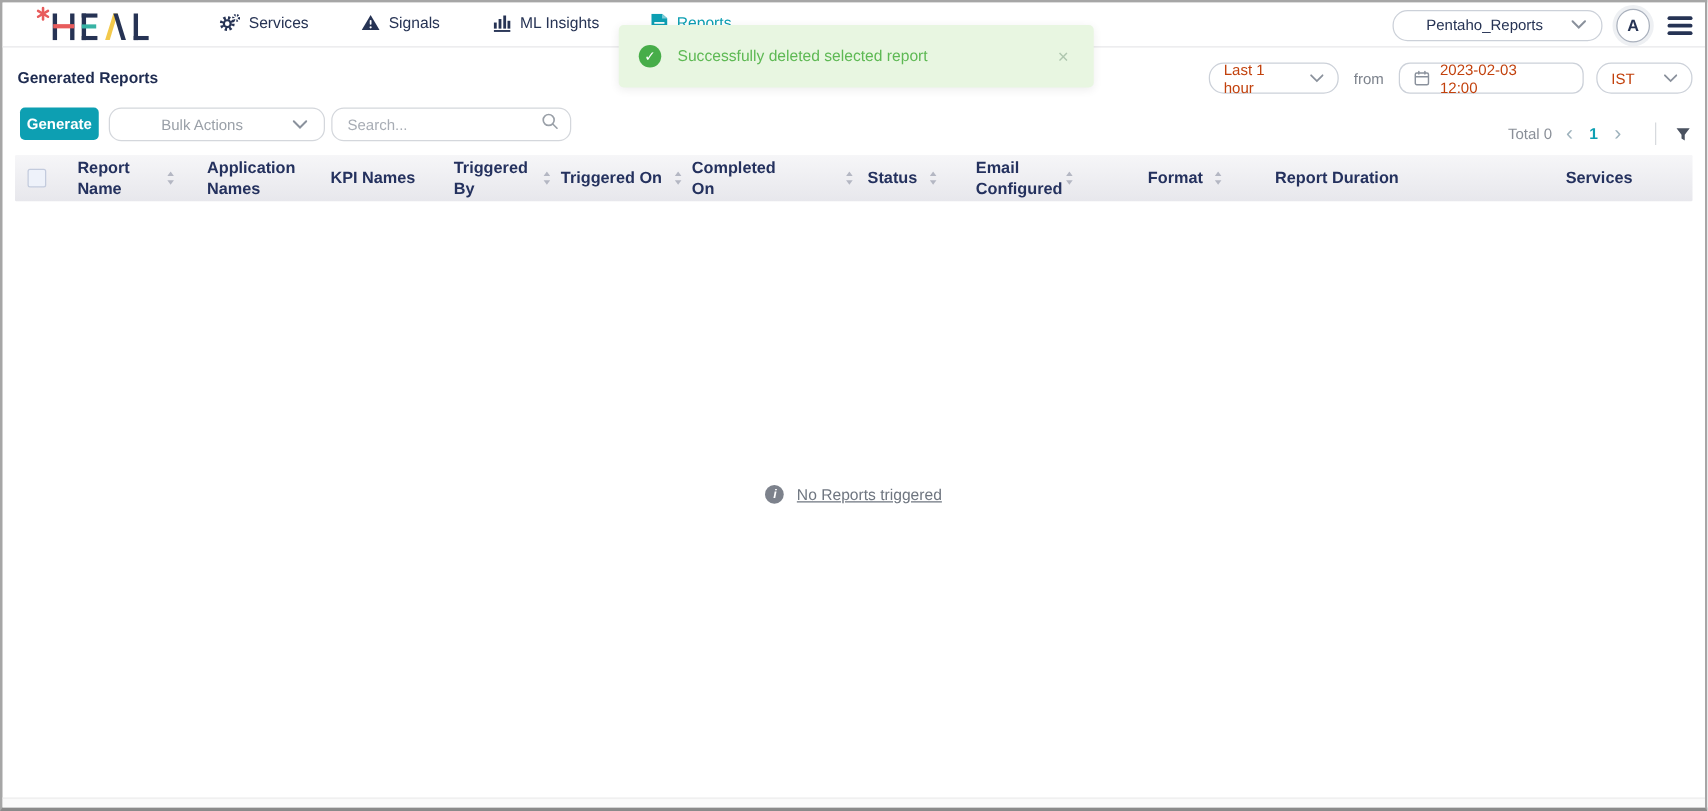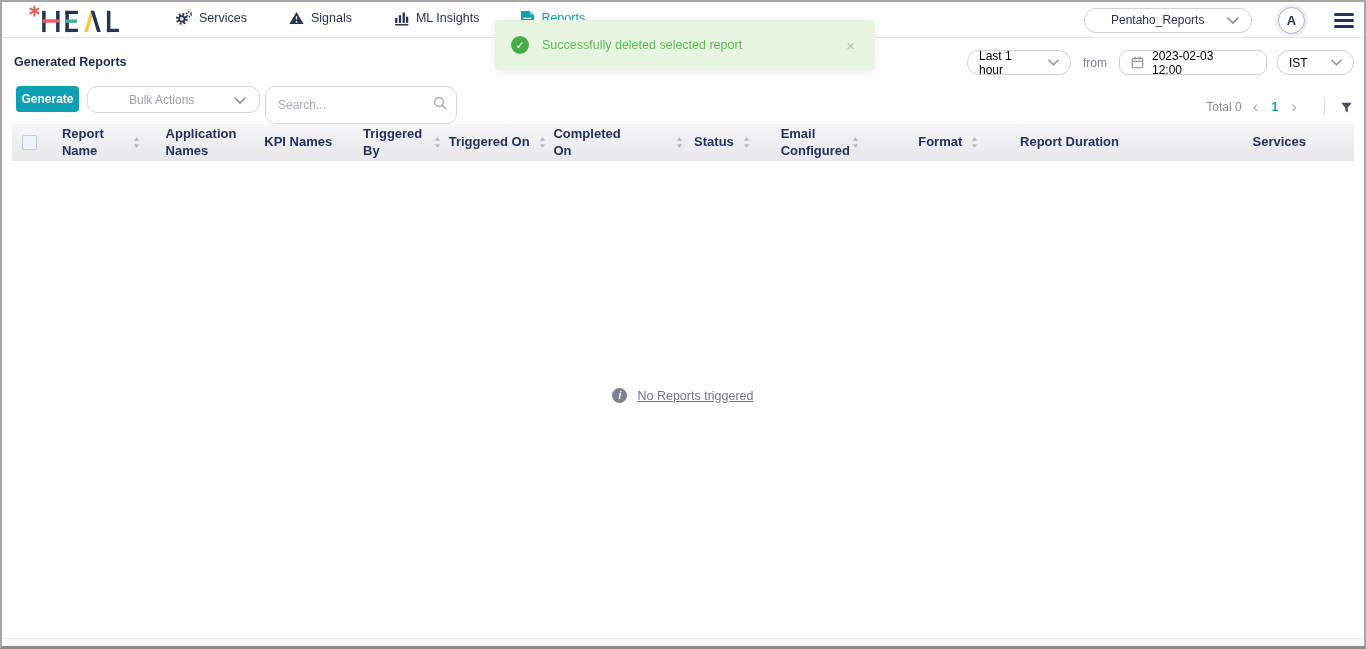--- a/index.html
+++ b/index.html
@@ -9,21 +9,21 @@
 
   
   .topnav { position:absolute; top:0; left:0; right:0; height:36px; background:#fff;
             border-bottom:1px solid #e7e7ea; display:flex; align-items:stretch; }
   .logo { display:flex; align-items:center; margin-left:26px; cursor:pointer; }
   .nav-menu { display:flex; align-items:stretch; margin-left:30px; }
   .nav-item { display:flex; align-items:center; padding:0 9px; margin:0 12px; cursor:pointer;
               border-bottom:3px solid transparent; color:#263354; font-size:12.5px; }
   .nav-item .nicon { display:flex; align-items:center; margin-right:7px; }
   .nav-item.active { color:#0d9fb2; border-bottom-color:#0d9fb2; }
-  .topnav-right { position:absolute; right:10px; top:0; height:36px; display:flex; align-items:center; gap:26px; }
+  .topnav-right { position:absolute; right:10px; top:0; height:36px; display:flex; align-items:center; gap:11px; }
   .ws-select { width:168px; height:25px; border:1px solid #ccd1d9; border-radius:12px; display:flex;
                align-items:center; padding:0 12px; cursor:pointer; }
   .ws-select .val { flex:1; font-size:12px; color:#263354; padding-left:14px; }
   .avatar { width:27px; height:27px; border-radius:50%; border:1.5px solid #aab1bd;
             box-shadow:0 0 0 3px #eef0f3; display:flex; align-items:center; justify-content:center;
             font-size:13px; font-weight:bold; color:#263354; cursor:pointer; background:#fff; }
   .hamburger { width:20px; height:15px; display:flex; flex-direction:column; justify-content:space-between; cursor:pointer; margin-left:3px; }
   .hamburger span { display:block; height:3px; border-radius:2px; background:#263354; }
 
   
@@ -32,35 +32,35 @@
            padding:0 16px; z-index:5; }
   .toast-check { width:18px; height:18px; border-radius:50%; background:#47ad49; color:#fff;
                  font-size:11px; display:flex; align-items:center; justify-content:center; flex:none; }
   .toast-msg { margin-left:13px; font-size:12.5px; color:#5eb954; flex:1; }
   .toast-close { color:#aec6ae; font-size:15px; cursor:pointer; padding:2px 4px; }
 
   
   .page-title { position:absolute; left:12px; top:53px; font-size:12.5px; font-weight:bold; color:#1e2b50; }
   .range-controls { position:absolute; right:10px; top:48px; display:flex; align-items:center; }
   .pill { height:25px; border:1px solid #ccd1d9; border-radius:12px; background:#fff; display:flex;
-          align-items:center; padding:0 11px; cursor:pointer; font-size:12px; color:#000000; }
+          align-items:center; padding:0 11px; cursor:pointer; font-size:12px; color:#c2410c; }
   .pill .val { margin-right:10px; }
   .range-select { width:104px; justify-content:space-between; }
   .from-label { font-size:12px; color:#7c828c; margin:0 12px; }
   .date-input { width:148px; border-radius:9px; margin-right:10px; }
   .date-input .cal { display:flex; align-items:center; margin-right:8px; }
   .tz-select { width:77px; justify-content:space-between; }
 
   .btn-generate { position:absolute; left:14px; top:84px; width:63px; height:26px; background:#0d9fb2;
                   color:#fff; font-size:12px; font-weight:bold; border:none; border-radius:4px; cursor:pointer; }
   .bulk-select { position:absolute; left:85px; top:84px; width:173px; height:27px; border:1px solid #d4d7dc;
                  border-radius:10px; display:flex; align-items:center; justify-content:space-between;
                  padding:0 13px; cursor:pointer; }
   .bulk-select .val { font-size:12px; color:#9aa0a8; padding-left:28px; }
-  .search-box { position:absolute; left:263px; top:84px; width:192px; height:38px; border:1px solid #d4d7dc;
+  .search-box { position:absolute; left:263px; top:84px; width:192px; height:27px; border:1px solid #d4d7dc;
                 border-radius:10px; display:flex; align-items:center; padding:0 12px; background:#fff; }
   .search-box input { border:none; outline:none; flex:1; font-size:12px; color:#3a4354;
                       font-family:"Liberation Sans",sans-serif; background:transparent; }
   .search-box input::placeholder { color:#a8adb5; }
 
   .pagination { position:absolute; right:10px; top:95px; display:flex; align-items:center; height:20px; }
   .total-label { font-size:12px; color:#8a8f98; }
   .pg-chevron { font-size:17px; color:#9fb3bd; line-height:18px; cursor:pointer; padding:0 3px; margin:0 8px; }
   .pg-num { font-size:12.5px; font-weight:bold; color:#0d9fb2; cursor:pointer; padding:0 2px; }
   .pg-divider { width:1px; height:18px; background:#d7dade; margin:0 14px 0 16px; }

